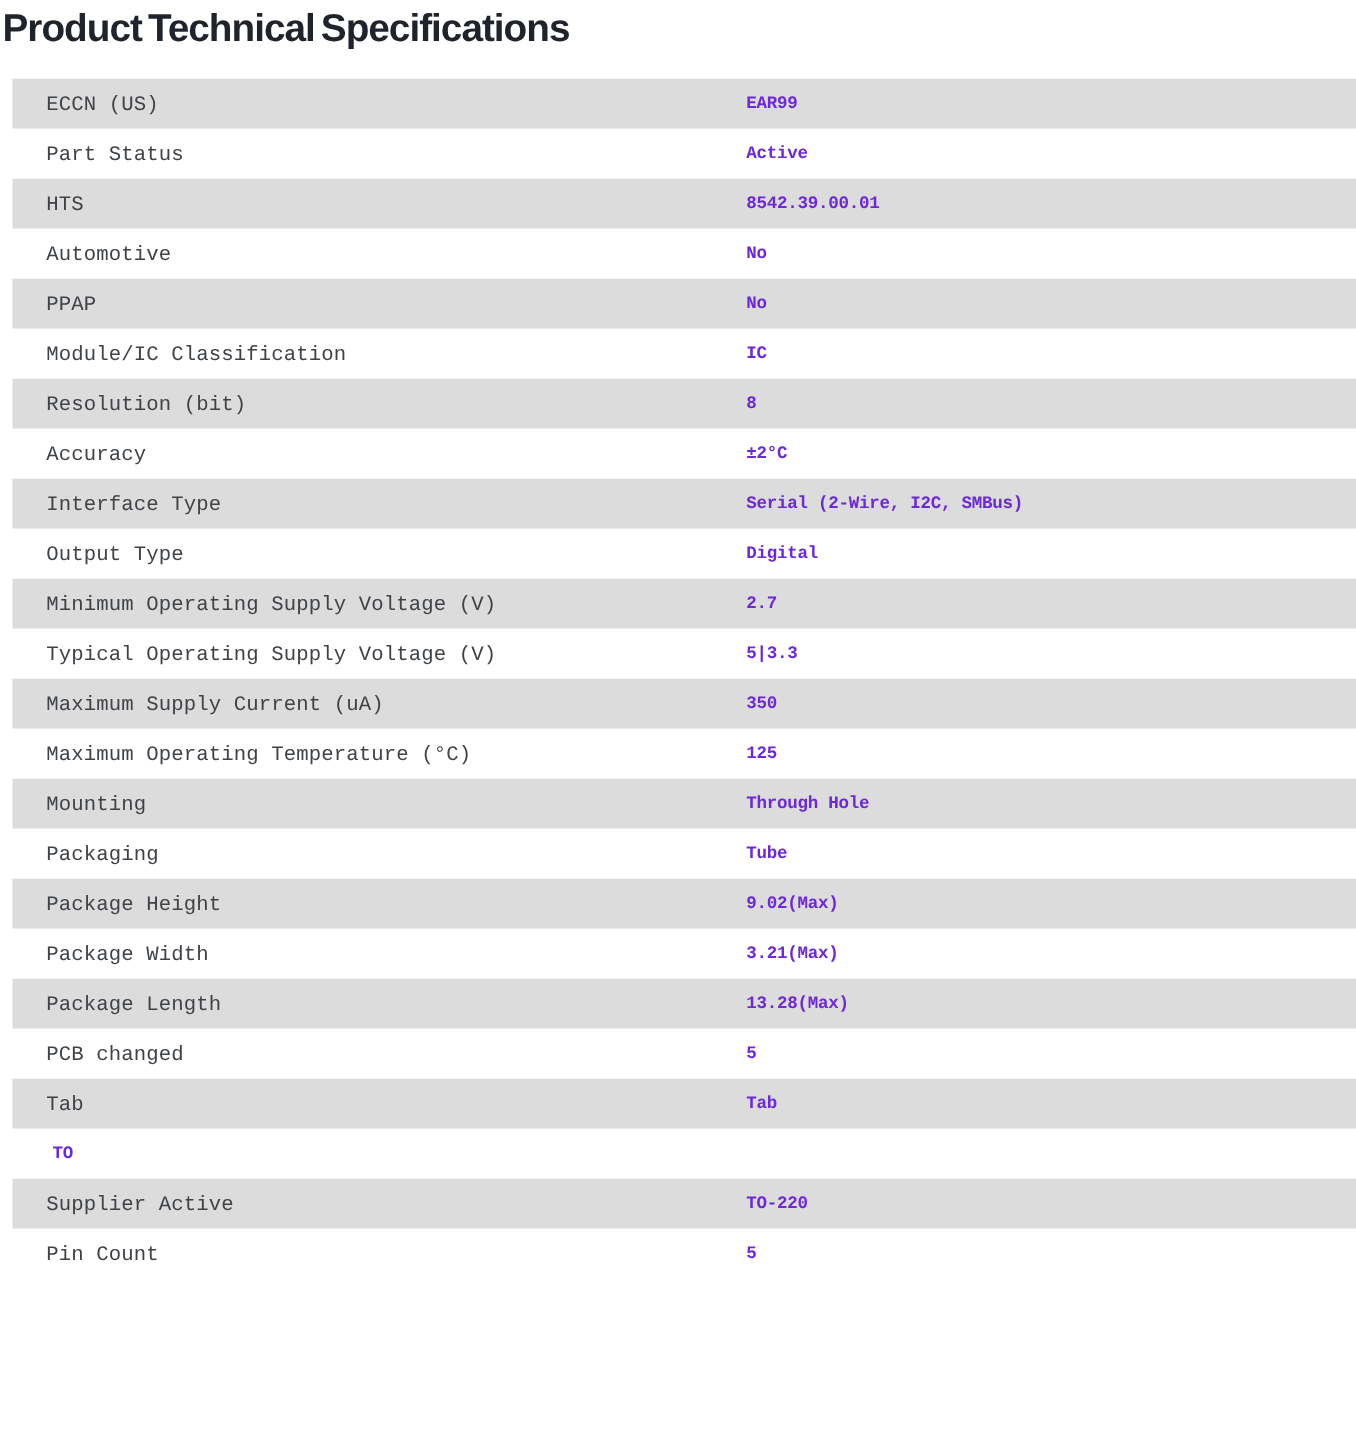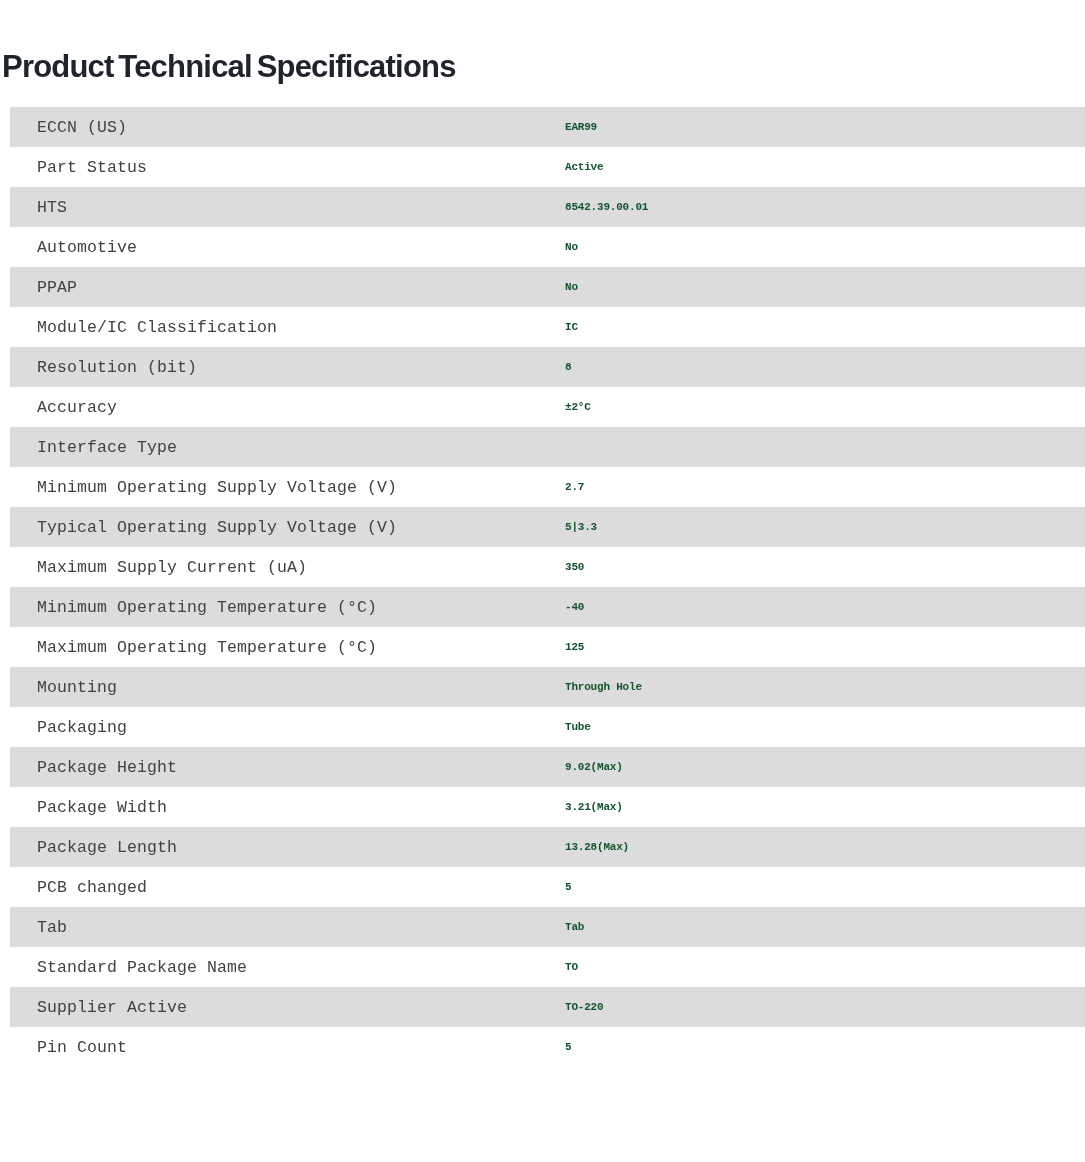--- a/index.html
+++ b/index.html
@@ -6,21 +6,20 @@
   html, body {
     width: 1085px;
     height: 1162px;
     overflow: hidden;
     background: #ffffff;
     font-family: "Liberation Sans", sans-serif;
   }
   .page-header {
     height: 63px;
     padding: 5px 0 0 2px;
-    margin-top: 44px;
   }
   .page-title {
     font-size: 31px;
     font-weight: 700;
     letter-spacing: -0.8px;
     word-spacing: -3px;
     color: #1f232b;
     line-height: 1.15;
   }
   .spec-table {
@@ -43,25 +42,26 @@
     width: 555px;
     flex: 0 0 555px;
     padding-left: 27px;
     font-size: 16.5px;
     color: #3f4347;
     letter-spacing: 0.1px;
     white-space: nowrap;
   }
   .spec-value {
     flex: 1 1 auto;
-    font-size: 11px;
+    font-size: 14px;
     font-weight: 700;
     letter-spacing: -0.2px;
-    color: #14532d;
+    color: #6d28d9;
     white-space: nowrap;
+    margin-left: 32px;
   }
 </style>
 </head>
 <body>
 
 <header class="page-header">
   <h1 class="page-title">Product Technical Specifications</h1>
 </header>
 
 <div class="spec-table">
@@ -100,43 +100,44 @@
     <div class="spec-value">8</div>
   </div>
 
   <div class="spec-row">
     <div class="spec-label">Accuracy</div>
     <div class="spec-value">±2°C</div>
   </div>
 
   <div class="spec-row">
     <div class="spec-label">Interface Type</div>
+    <div class="spec-value">Serial (2-Wire, I2C, SMBus)</div>
   </div>
 
+  <div class="spec-row">
+    <div class="spec-label">Output Type</div>
+    <div class="spec-value">Digital</div>
+  </div>
 
   <div class="spec-row">
     <div class="spec-label">Minimum Operating Supply Voltage (V)</div>
     <div class="spec-value">2.7</div>
   </div>
 
   <div class="spec-row">
     <div class="spec-label">Typical Operating Supply Voltage (V)</div>
     <div class="spec-value">5|3.3</div>
   </div>
 
 
   <div class="spec-row">
     <div class="spec-label">Maximum Supply Current (uA)</div>
     <div class="spec-value">350</div>
   </div>
 
-  <div class="spec-row">
-    <div class="spec-label">Minimum Operating Temperature (°C)</div>
-    <div class="spec-value">-40</div>
-  </div>
 
   <div class="spec-row">
     <div class="spec-label">Maximum Operating Temperature (°C)</div>
     <div class="spec-value">125</div>
   </div>
 
   <div class="spec-row">
     <div class="spec-label">Mounting</div>
     <div class="spec-value">Through Hole</div>
   </div>
@@ -165,21 +166,20 @@
     <div class="spec-label">PCB changed</div>
     <div class="spec-value">5</div>
   </div>
 
   <div class="spec-row">
     <div class="spec-label">Tab</div>
     <div class="spec-value">Tab</div>
   </div>
 
   <div class="spec-row">
-    <div class="spec-label">Standard Package Name</div>
     <div class="spec-value">TO</div>
   </div>
 
   <div class="spec-row">
     <div class="spec-label">Supplier Active</div>
     <div class="spec-value">TO-220</div>
   </div>
 
   <div class="spec-row">
     <div class="spec-label">Pin Count</div>

